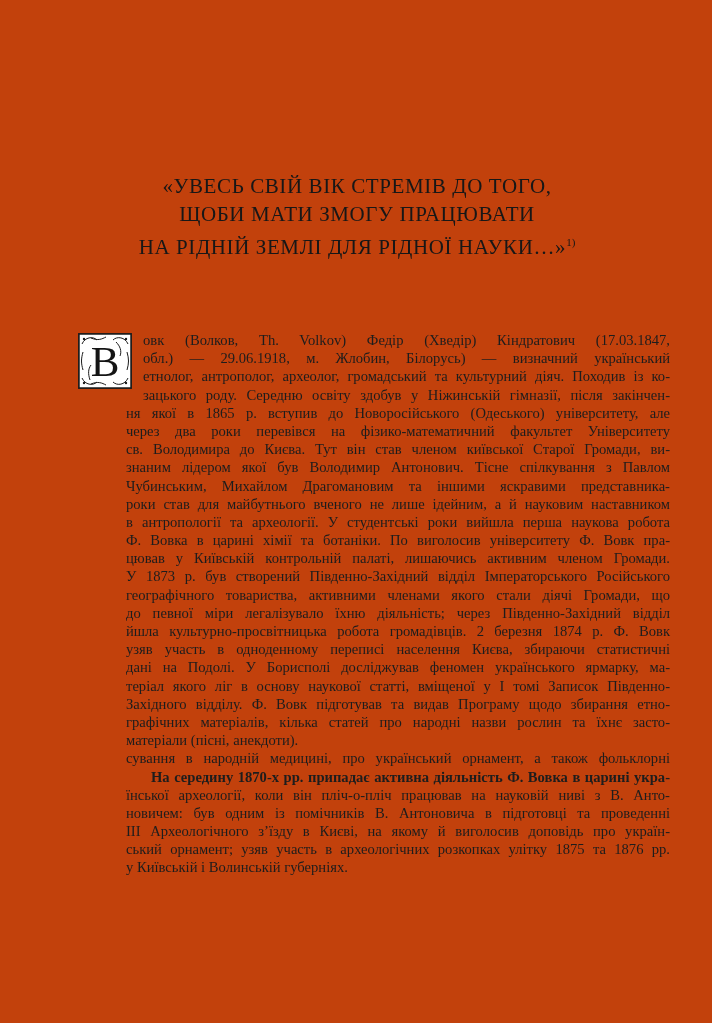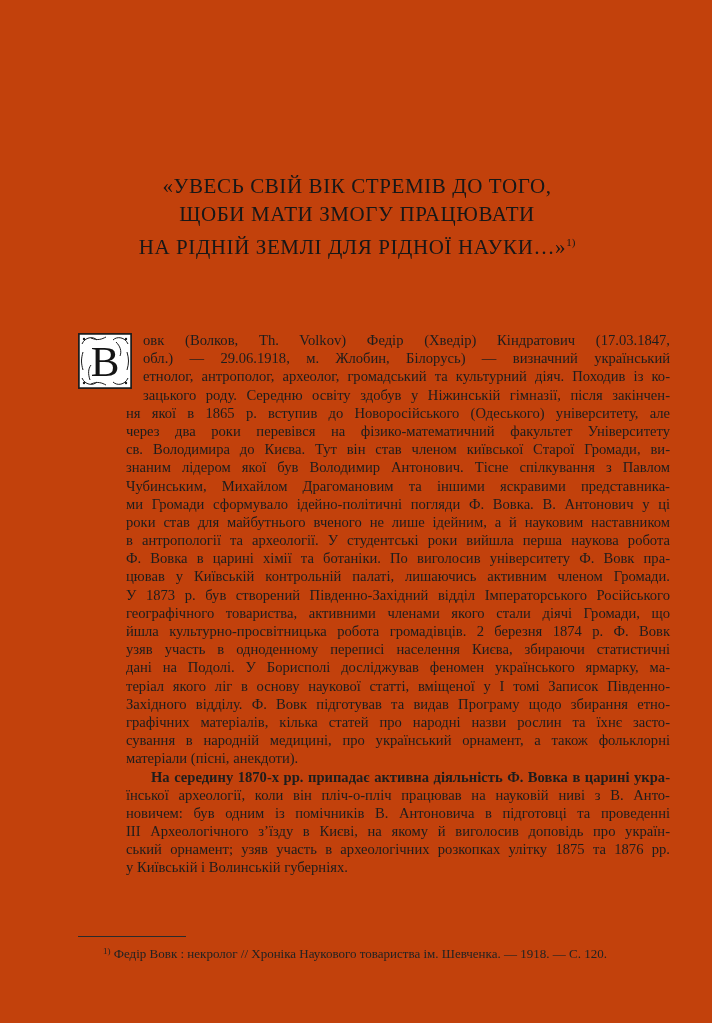--- a/index.html
+++ b/index.html
@@ -116,45 +116,41 @@
       </span>
     <div class="tl">овк (Волков, Th. Volkov) Федір (Хведір) Кіндратович (17.03.1847,</div>
         <div class="tl">обл.) — 29.06.1918, м. Жлобин, Білорусь) — визначний український</div>
         <div class="tl">етнолог, антрополог, археолог, громадський та культурний діяч. Походив із ко-</div>
         <div class="tl">зацького роду. Середню освіту здобув у Ніжинській гімназії, після закінчен-</div>
         <div class="tl">ня якої в 1865 р. вступив до Новоросійського (Одеського) університету, але</div>
         <div class="tl">через два роки перевівся на фізико-математичний факультет Університету</div>
         <div class="tl">св. Володимира до Києва. Тут він став членом київської Старої Громади, ви-</div>
         <div class="tl">знаним лідером якої був Володимир Антонович. Тісне спілкування з Павлом</div>
         <div class="tl">Чубинським, Михайлом Драгомановим та іншими яскравими представника-</div>
-        <div class="tl">ми Громади сформувало ідейно-політичні погляди Ф. Вовка. В. Антонович у ці</div>
         <div class="tl">роки став для майбутнього вченого не лише ідейним, а й науковим наставником</div>
         <div class="tl">в антропології та археології. У студентські роки вийшла перша наукова робота</div>
         <div class="tl">Ф. Вовка в царині хімії та ботаніки. По виголосив університету Ф. Вовк пра-</div>
         <div class="tl">цював у Київській контрольній палаті, лишаючись активним членом Громади.</div>
         <div class="tl">У 1873 р. був створений Південно-Західний відділ Імператорського Російського</div>
         <div class="tl">географічного товариства, активними членами якого стали діячі Громади, що</div>
+        <div class="tl">до певної міри легалізувало їхню діяльність; через Південно-Західний відділ</div>
         <div class="tl">йшла культурно-просвітницька робота громадівців. 2 березня 1874 р. Ф. Вовк</div>
         <div class="tl">узяв участь в одноденному переписі населення Києва, збираючи статистичні</div>
         <div class="tl">дані на Подолі. У Борисполі досліджував феномен українського ярмарку, ма-</div>
         <div class="tl">теріал якого ліг в основу наукової статті, вміщеної у I томі Записок Південно-</div>
         <div class="tl">Західного відділу. Ф. Вовк підготував та видав Програму щодо збирання етно-</div>
         <div class="tl">графічних матеріалів, кілька статей про народні назви рослин та їхнє засто-</div>
+        <div class="tl tl-last">матеріали (пісні, анекдоти).</div>
         <div class="tl">сування в народній медицині, про український орнамент, а також фольклорні</div>
-        <div class="tl tl-last">матеріали (пісні, анекдоти).</div>
       </div>
 
     <div>
         <div class="tl tl-indent">На середину 1870-х рр. припадає активна діяльність Ф. Вовка в царині укра-</div>
         <div class="tl">їнської археології, коли він пліч-о-пліч працював на науковій ниві з В. Анто-</div>
         <div class="tl">новичем: був одним із помічників В. Антоновича в підготовці та проведенні</div>
         <div class="tl">III Археологічного з’їзду в Києві, на якому й виголосив доповідь про україн-</div>
         <div class="tl">ський орнамент; узяв участь в археологічних розкопках улітку 1875 та 1876 рр.</div>
         <div class="tl tl-last">у Київській і Волинській губерніях.</div>
       </div>
   </div>
 
-  <div class="footnote-block">
-    <div class="footnote-rule"></div>
-    <div class="footnote-line"><sup class="footnote-sup">1)</sup> <span>Федір Вовк : некролог // Хроніка Наукового товариства ім. Шевченка. — 1918. — С. 120.</span></div>
-  </div>
 
 </div>
 
 </body></html>

